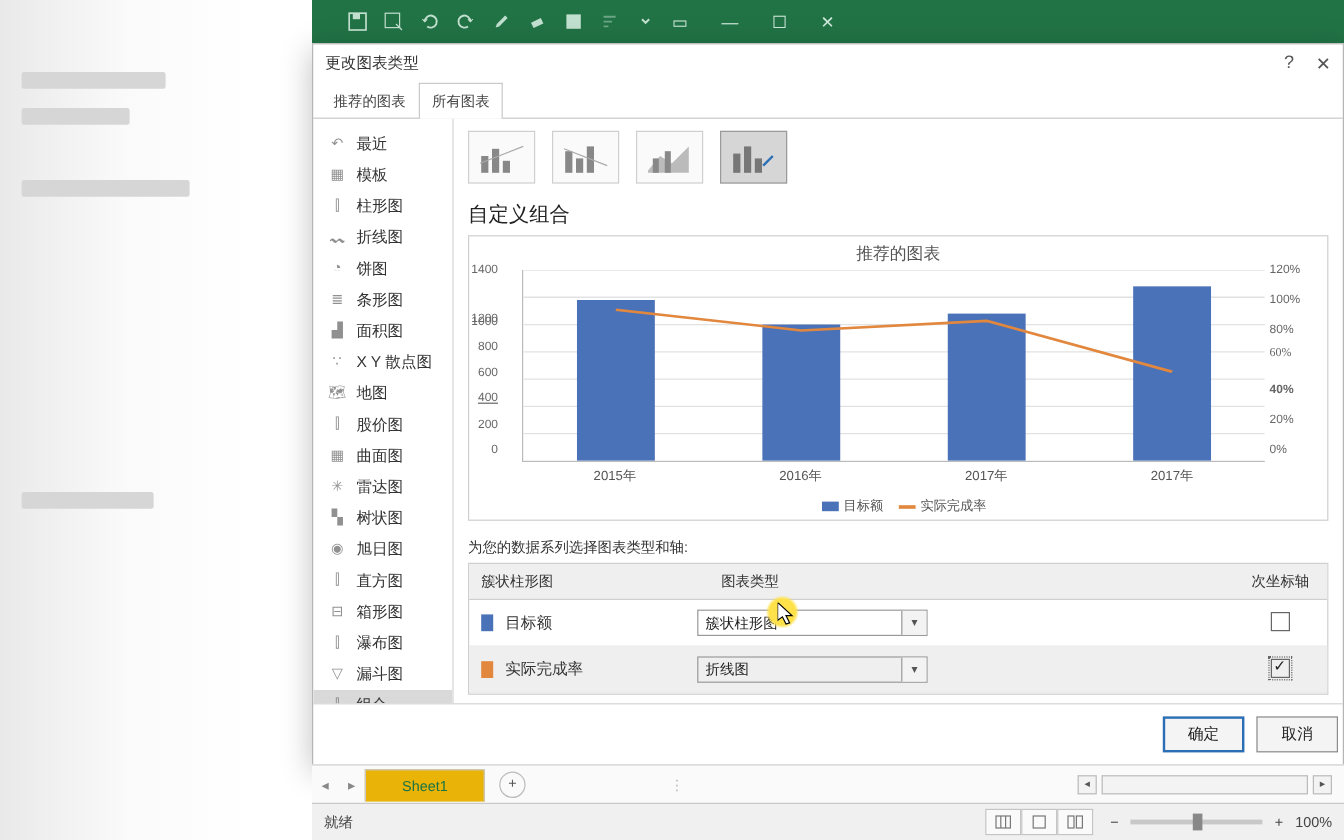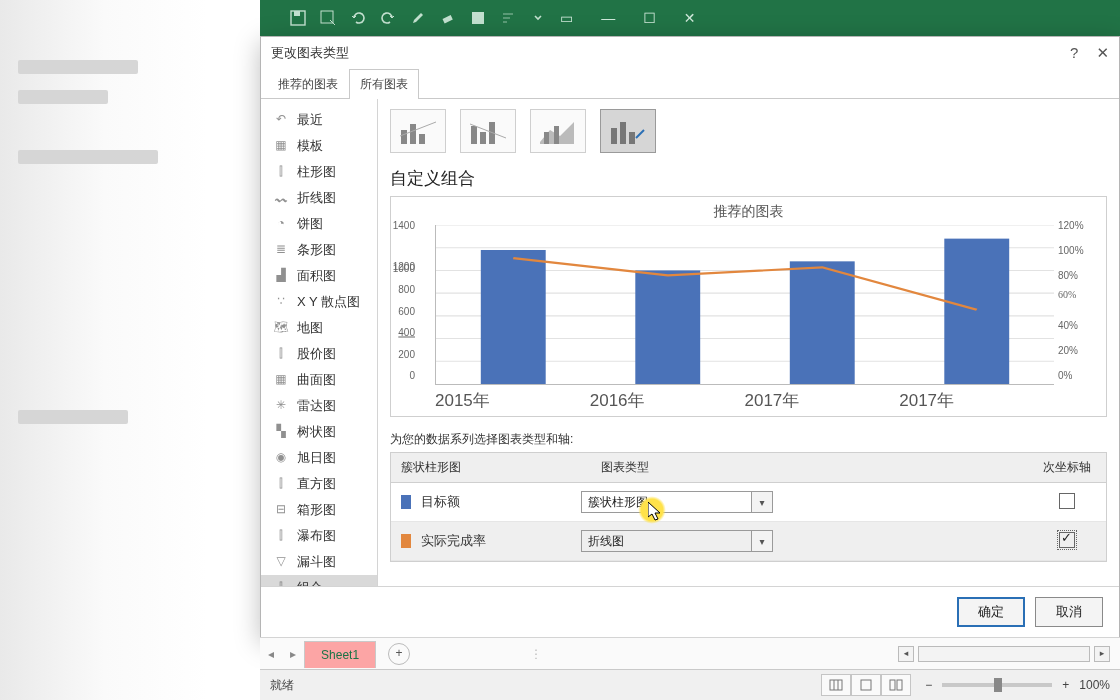--- a/index.html
+++ b/index.html
@@ -30,47 +30,47 @@
 .section-h{font-size:17px;color:#222;margin:2px 0 6px}
 .preview{border:1px solid #cfcfcf;padding:6px 10px 4px;margin-bottom:8px}
 .pv-title{text-align:center;font-size:14px;color:#555;margin:0 0 4px}
 .pv-chart{position:relative;height:160px;display:flex}
 .yaxis{width:34px;position:relative;font-size:10px;color:#666}
 .yaxis span{position:absolute;right:20px;transform:translateY(-50%)}
 .plot{flex:1;position:relative;border-left:1px solid #bbb;border-bottom:1px solid #bbb;margin-right:42px}
 .y2{width:40px;position:absolute;right:0;top:0;bottom:0;font-size:10px;color:#666}
 .y2 span{position:absolute;left:2px;transform:translateY(-50%)}
 .xcats{display:flex;margin-left:34px;margin-right:42px}
-.xcats div{flex:1;text-align:left;font-size:17px;color:#555;padding-top:4px}
+.xcats div{flex:1;text-align:center;font-size:11px;color:#555;padding-top:4px}
 .legend{text-align:center;font-size:11px;color:#555;margin-top:10px}
 .lg-swatch{display:inline-block;width:14px;height:8px;vertical-align:middle;margin:0 4px 0 10px}
 .series-hdr{font-size:12px;color:#333;margin:6px 0 4px}
 .series-tbl{border:1px solid #cfcfcf}
 .series-tbl .hd{display:flex;background:#efefef;border-bottom:1px solid #cfcfcf;font-size:12px}
 .series-tbl .hd>div{padding:6px 10px}
 .series-tbl .rw{display:flex;align-items:center;border-bottom:1px solid #e6e6e6;padding:8px 10px;font-size:13px}
 .series-tbl .rw.sel{background:#efefef}
 .c-name{width:180px;display:flex;align-items:center;gap:10px}
 .c-type{flex:1}
 .c-ax{width:58px;text-align:center}
 .marker{width:10px;height:14px}
 .combo{display:flex;width:190px;border:1px solid #9a9a9a}
 .combo input{flex:1;border:none;padding:3px 6px;font-size:12px;outline:none;color:#222;background:transparent}
 .combo .dd{width:20px;border-left:1px solid #9a9a9a;display:flex;align-items:center;justify-content:center;background:#f3f3f3;font-size:10px;color:#555}
 .chk{width:14px;height:14px;border:1px solid #666;display:inline-block;position:relative}
 .chk.checked::after{content:"✓";position:absolute;left:1px;top:-3px;font-size:13px;color:#222}
 .chk.focus{outline:1px dotted #666;outline-offset:1px}
-.dlg-foot{display:flex;justify-content:flex-end;gap:10px;padding:10px 16px;border-top:1px solid #d4d4d4}
+.dlg-foot{display:flex;justify-content:flex-end;gap:10px;padding:10px 4px;border-top:1px solid #d4d4d4}
 .btn{min-width:68px;padding:4px 14px;border:1px solid #8a8a8a;background:#f4f4f4;font-size:13px;color:#222}
 .btn.primary{border:2px solid #2a6fb5}
 .cursor-highlight{position:absolute;width:28px;height:28px;border-radius:50%;background:radial-gradient(circle,#ffe24a 0%,#ffe24a 55%,rgba(255,226,74,0) 70%);pointer-events:none}
 .cursor-arrow{position:absolute;pointer-events:none}
 .sheet-tabs{position:absolute;left:260px;right:0;bottom:30px;height:32px;background:#fafafa;border-top:1px solid #d4d4d4;display:flex;align-items:center;font-size:12px;color:#555}
 .sheet-tabs .nav{padding:0 8px;color:#888}
-.sheet-tabs .tabname{padding:6px 16px;border:1px solid #c9c9c9;border-bottom:none;background:#fca5a5;color:#1a7346;font-weight:500}
+.sheet-tabs .tabname{padding:6px 30px;border:1px solid #c9c9c9;border-bottom:none;background:#eab308;color:#1a7346;font-weight:500}
 .sheet-tabs .add{width:20px;height:20px;border:1px solid #bbb;border-radius:50%;margin-left:12px;text-align:center;line-height:18px}
 .hscroll{margin-left:auto;display:flex;align-items:center;gap:4px;margin-right:10px}
 .hscroll .arr{width:14px;height:14px;border:1px solid #bbb;background:#f3f3f3;font-size:9px;text-align:center;line-height:12px}
 .hscroll .track{width:170px;height:14px;border:1px solid #bbb;background:#f3f3f3}
 .statusbar{position:absolute;left:260px;right:0;bottom:0;height:30px;background:#f0f0f0;border-top:1px solid #c9c9c9;display:flex;align-items:center;padding:0 10px;font-size:12px;color:#444}
 .statusbar .views{display:flex;gap:0;margin-left:auto}
 .statusbar .vw{width:28px;height:20px;border:1px solid #c5c5c5;display:flex;align-items:center;justify-content:center;background:#fafafa}
 .zoom{display:flex;align-items:center;gap:10px;margin-left:14px}
 .zoom .track{width:110px;height:4px;background:#c8c8c8;position:relative}
 .zoom .thumb{position:absolute;width:8px;height:14px;background:#888;top:-5px}
@@ -282,33 +282,37 @@
                   <rect x="26.1" y="23.57142857142857" width="37.8" height="126.42857142857143" fill="#4a72b8"></rect>
                   <rect x="116.1" y="42.85714285714286" width="37.8" height="107.14285714285714" fill="#4a72b8"></rect>
                   <rect x="206.1" y="34.28571428571428" width="37.8" height="115.71428571428572" fill="#4a72b8"></rect>
                   <rect x="296.1" y="12.857142857142861" width="37.8" height="137.14285714285714" fill="#4a72b8"></rect>
                   <polyline points="45,31.25 135,47.5 225,39.999999999999986 315,79.99999999999999" fill="none" stroke="#e2873e" stroke-width="2"></polyline>
                 </svg>
             </div>
             <div class="y2" id="y2">
                 <span style="top: 150px;">0%</span>
                 <span style="top: 125px;">20%</span>
-                <span style="top: 100px;">40%</span>
+                <span style="top: 100px; font-weight: bold;">40%</span>
                 <span style="top: 69px; font-family: Liberation Serif, serif;">60%</span>
                 <span style="top: 50px;">80%</span>
                 <span style="top: 25px;">100%</span>
                 <span style="top: 0px;">120%</span>
               </div>
           </div>
           <div class="xcats" id="xcats">
               <div>2015年</div>
               <div>2016年</div>
               <div>2017年</div>
               <div>2017年</div>
             </div>
+          <div class="legend">
+            <span class="lg-swatch" style="background:#4a72b8"></span><span>目标额</span>
+            <span class="lg-swatch" style="background:#e2873e;height:3px"></span><span>实际完成率</span>
+          </div>
         </div>
 
         <div class="series-hdr">为您的数据系列选择图表类型和轴:</div>
         <div class="series-tbl">
           <div class="hd">
             <div class="c-name">簇状柱形图</div>
             <div class="c-type">图表类型</div>
             <div class="c-ax">次坐标轴</div>
           </div>
           <div class="rw">

